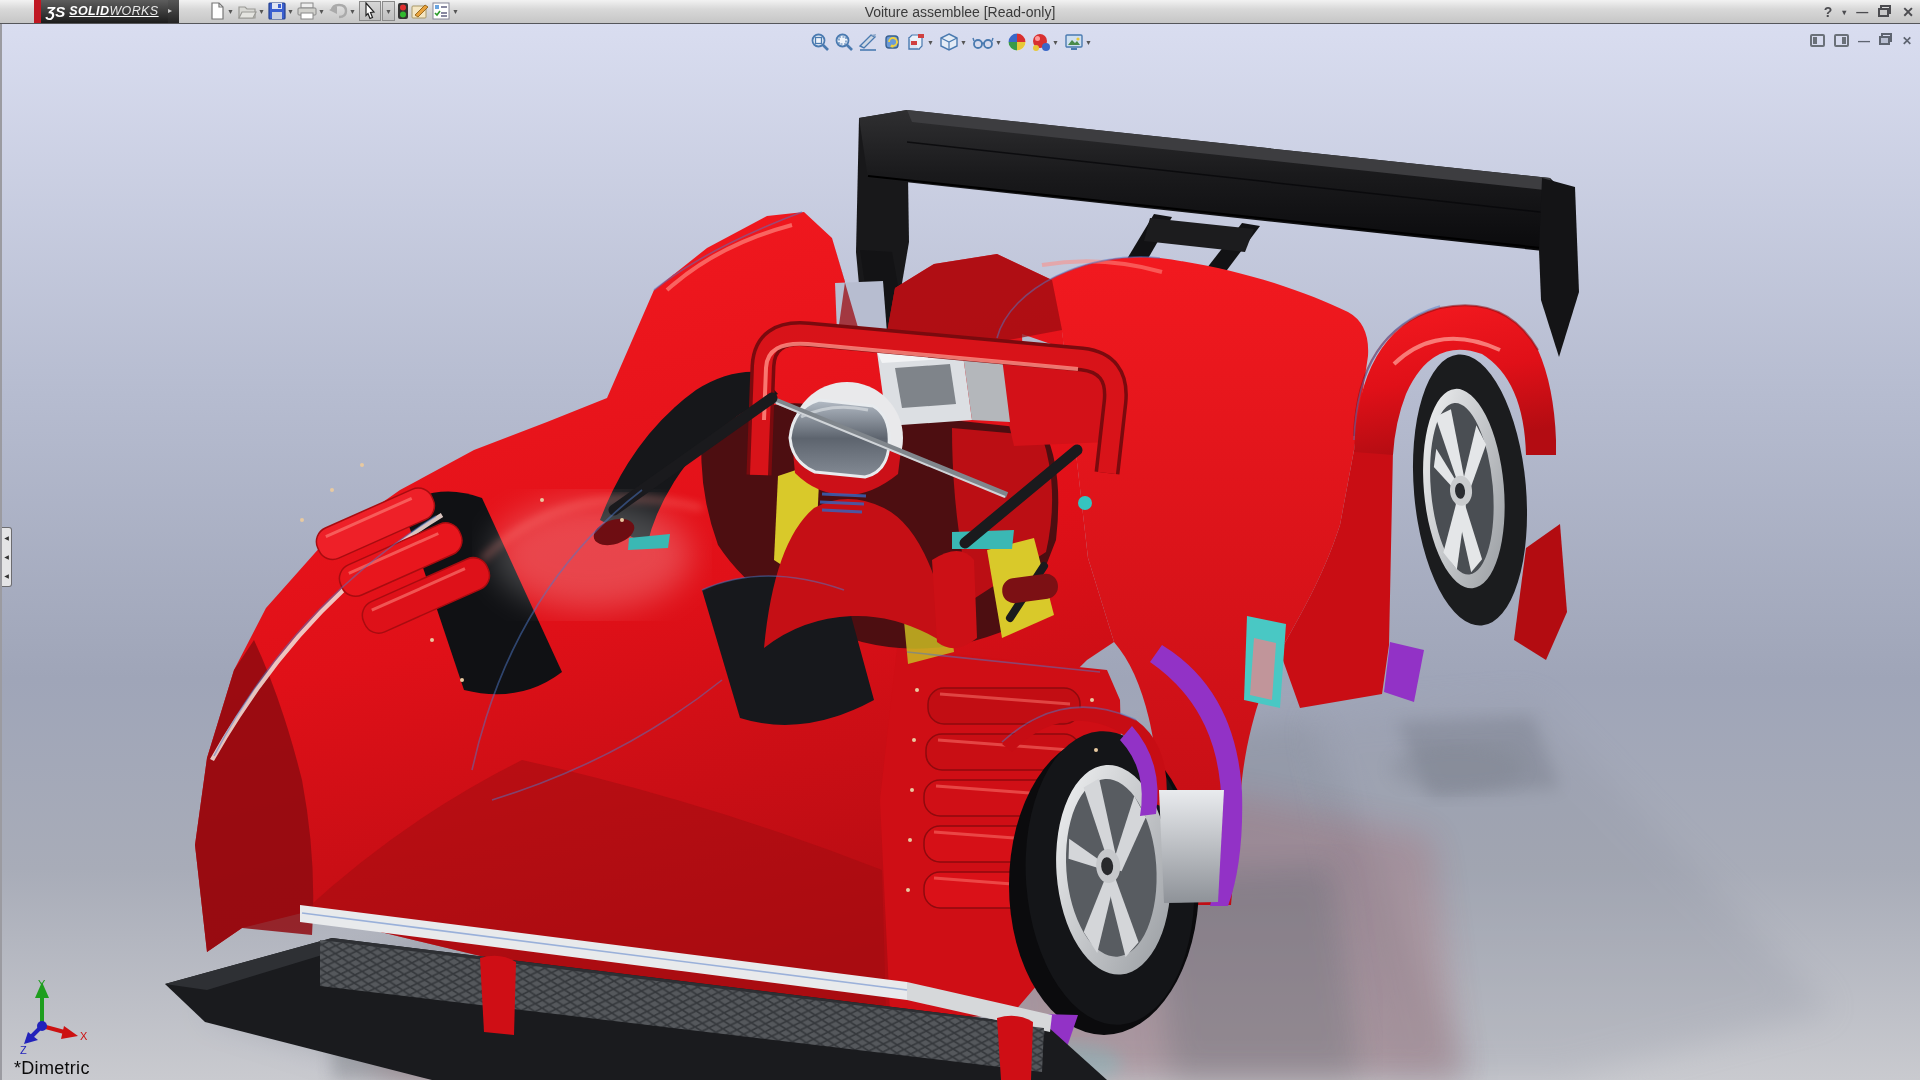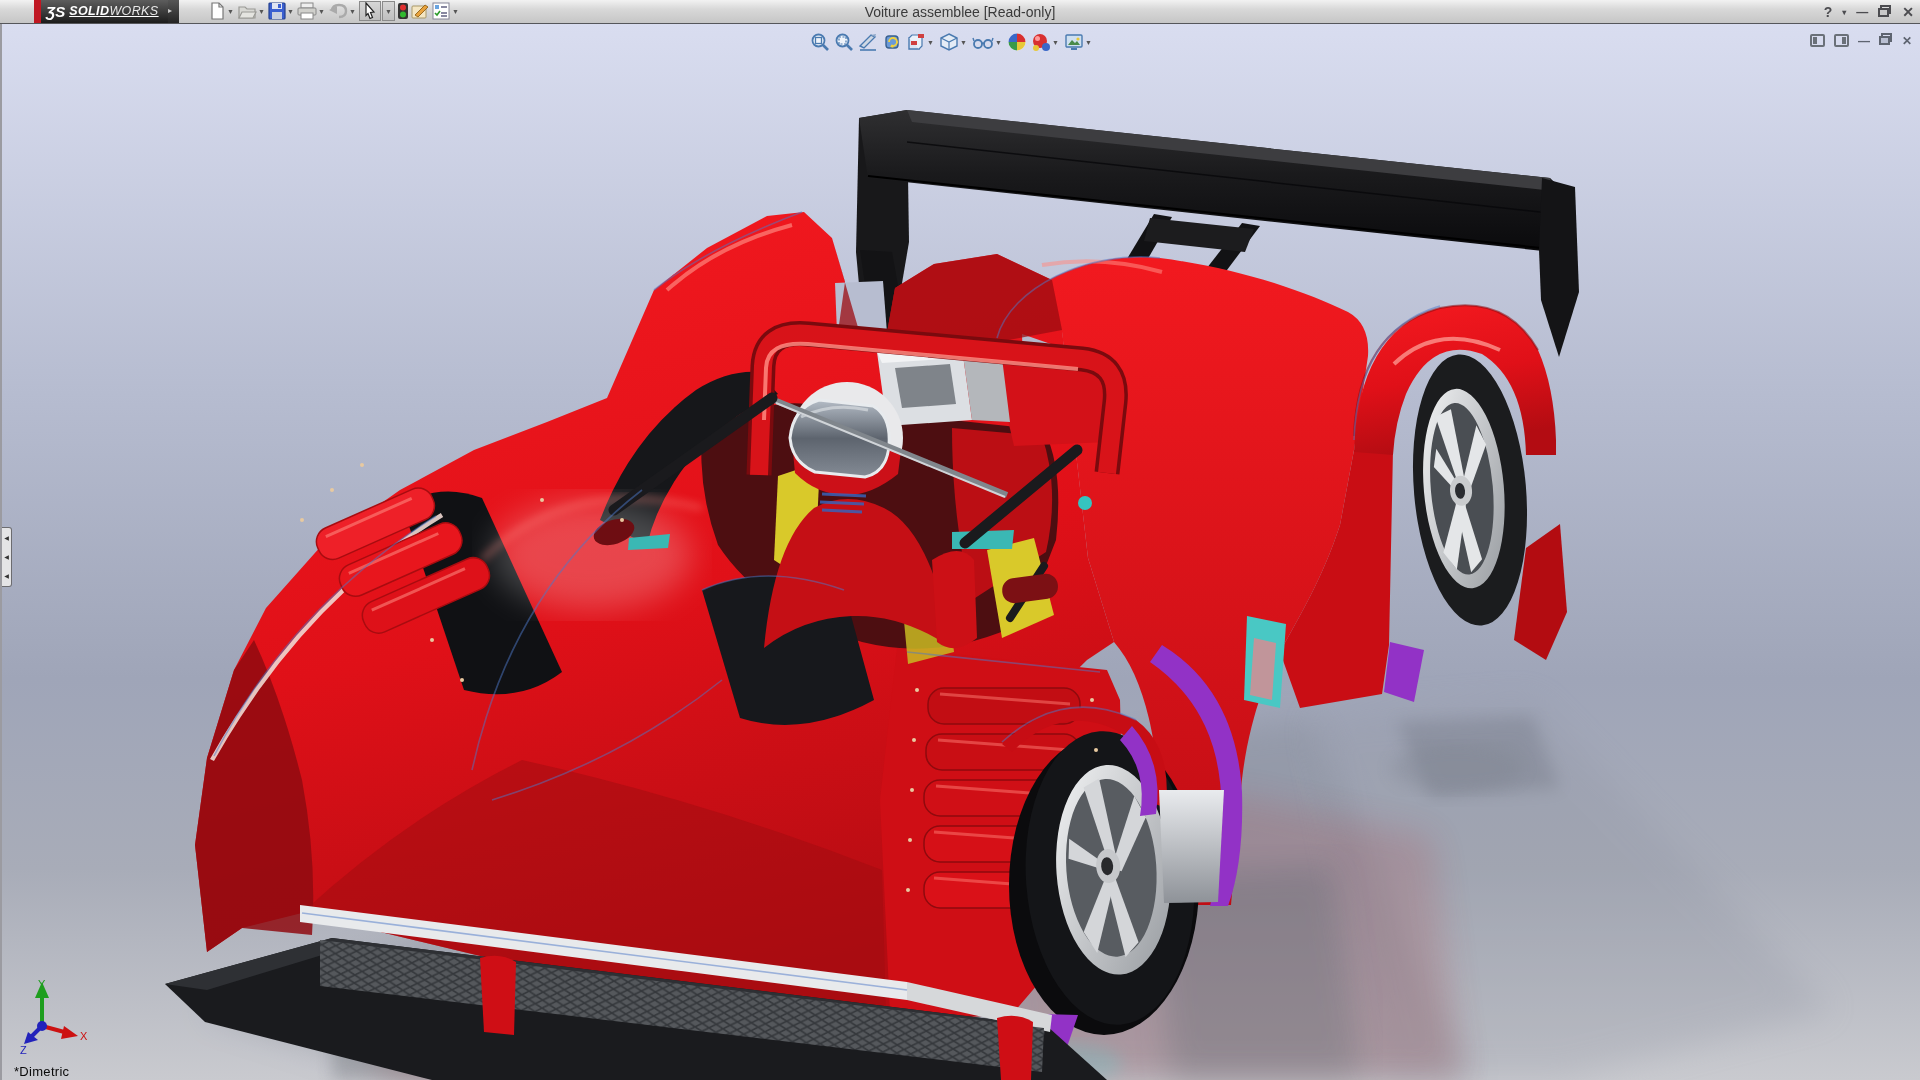--- a/index.html
+++ b/index.html
@@ -22,21 +22,21 @@
   #viewport { position:absolute; left:0; top:24px; width:1920px; height:1056px; border-left:2px solid #9b9ba1; }
   #scene { position:absolute; left:0; top:0; display:block; }
   #headsup { position:absolute; left:806px; top:7px; display:flex; align-items:center; height:22px; }
   .hu-item { display:flex; align-items:center; padding:0 2px; }
   #doc-controls { position:absolute; right:8px; top:9px; display:flex; align-items:center; gap:9px; color:#5e6470; font-weight:bold; font-size:12px; }
   .dc-pane { width:15px; height:13px; border:2px solid #6a7078; border-radius:2px; position:relative; display:inline-block; }
   .dc-pane::after { content:""; position:absolute; top:1px; width:4px; height:7px; background:#6a7078; }
   .dc-pane.l::after { left:1px; } .dc-pane.r::after { right:1px; }
   #collapse-tab { position:absolute; left:0; top:503px; width:10px; height:60px; background:#e4e4e6; border:1px solid #6c6c70; border-left:none; border-radius:0 3px 3px 0; display:flex; flex-direction:column; justify-content:space-around; align-items:center; }
   #collapse-tab span { color:#333; font-size:6px; line-height:6px; }
-  #view-label { position:absolute; left:12px; bottom:1px; font-size:13px; color:#0a0a0a; letter-spacing:.3px; }
+  #view-label { position:absolute; left:12px; bottom:1px; font-size:18px; color:#0a0a0a; letter-spacing:.3px; }
   #triad { position:absolute; left:12px; bottom:24px; }
 </style>
 </head>
 <body>
 
 <div id="titlebar">
   <div id="logo">
     <div class="redbar"></div>
     <span class="mark">ƷS</span>
     <span class="brand"><span>SOLID</span><span class="lite">WORKS</span></span>

